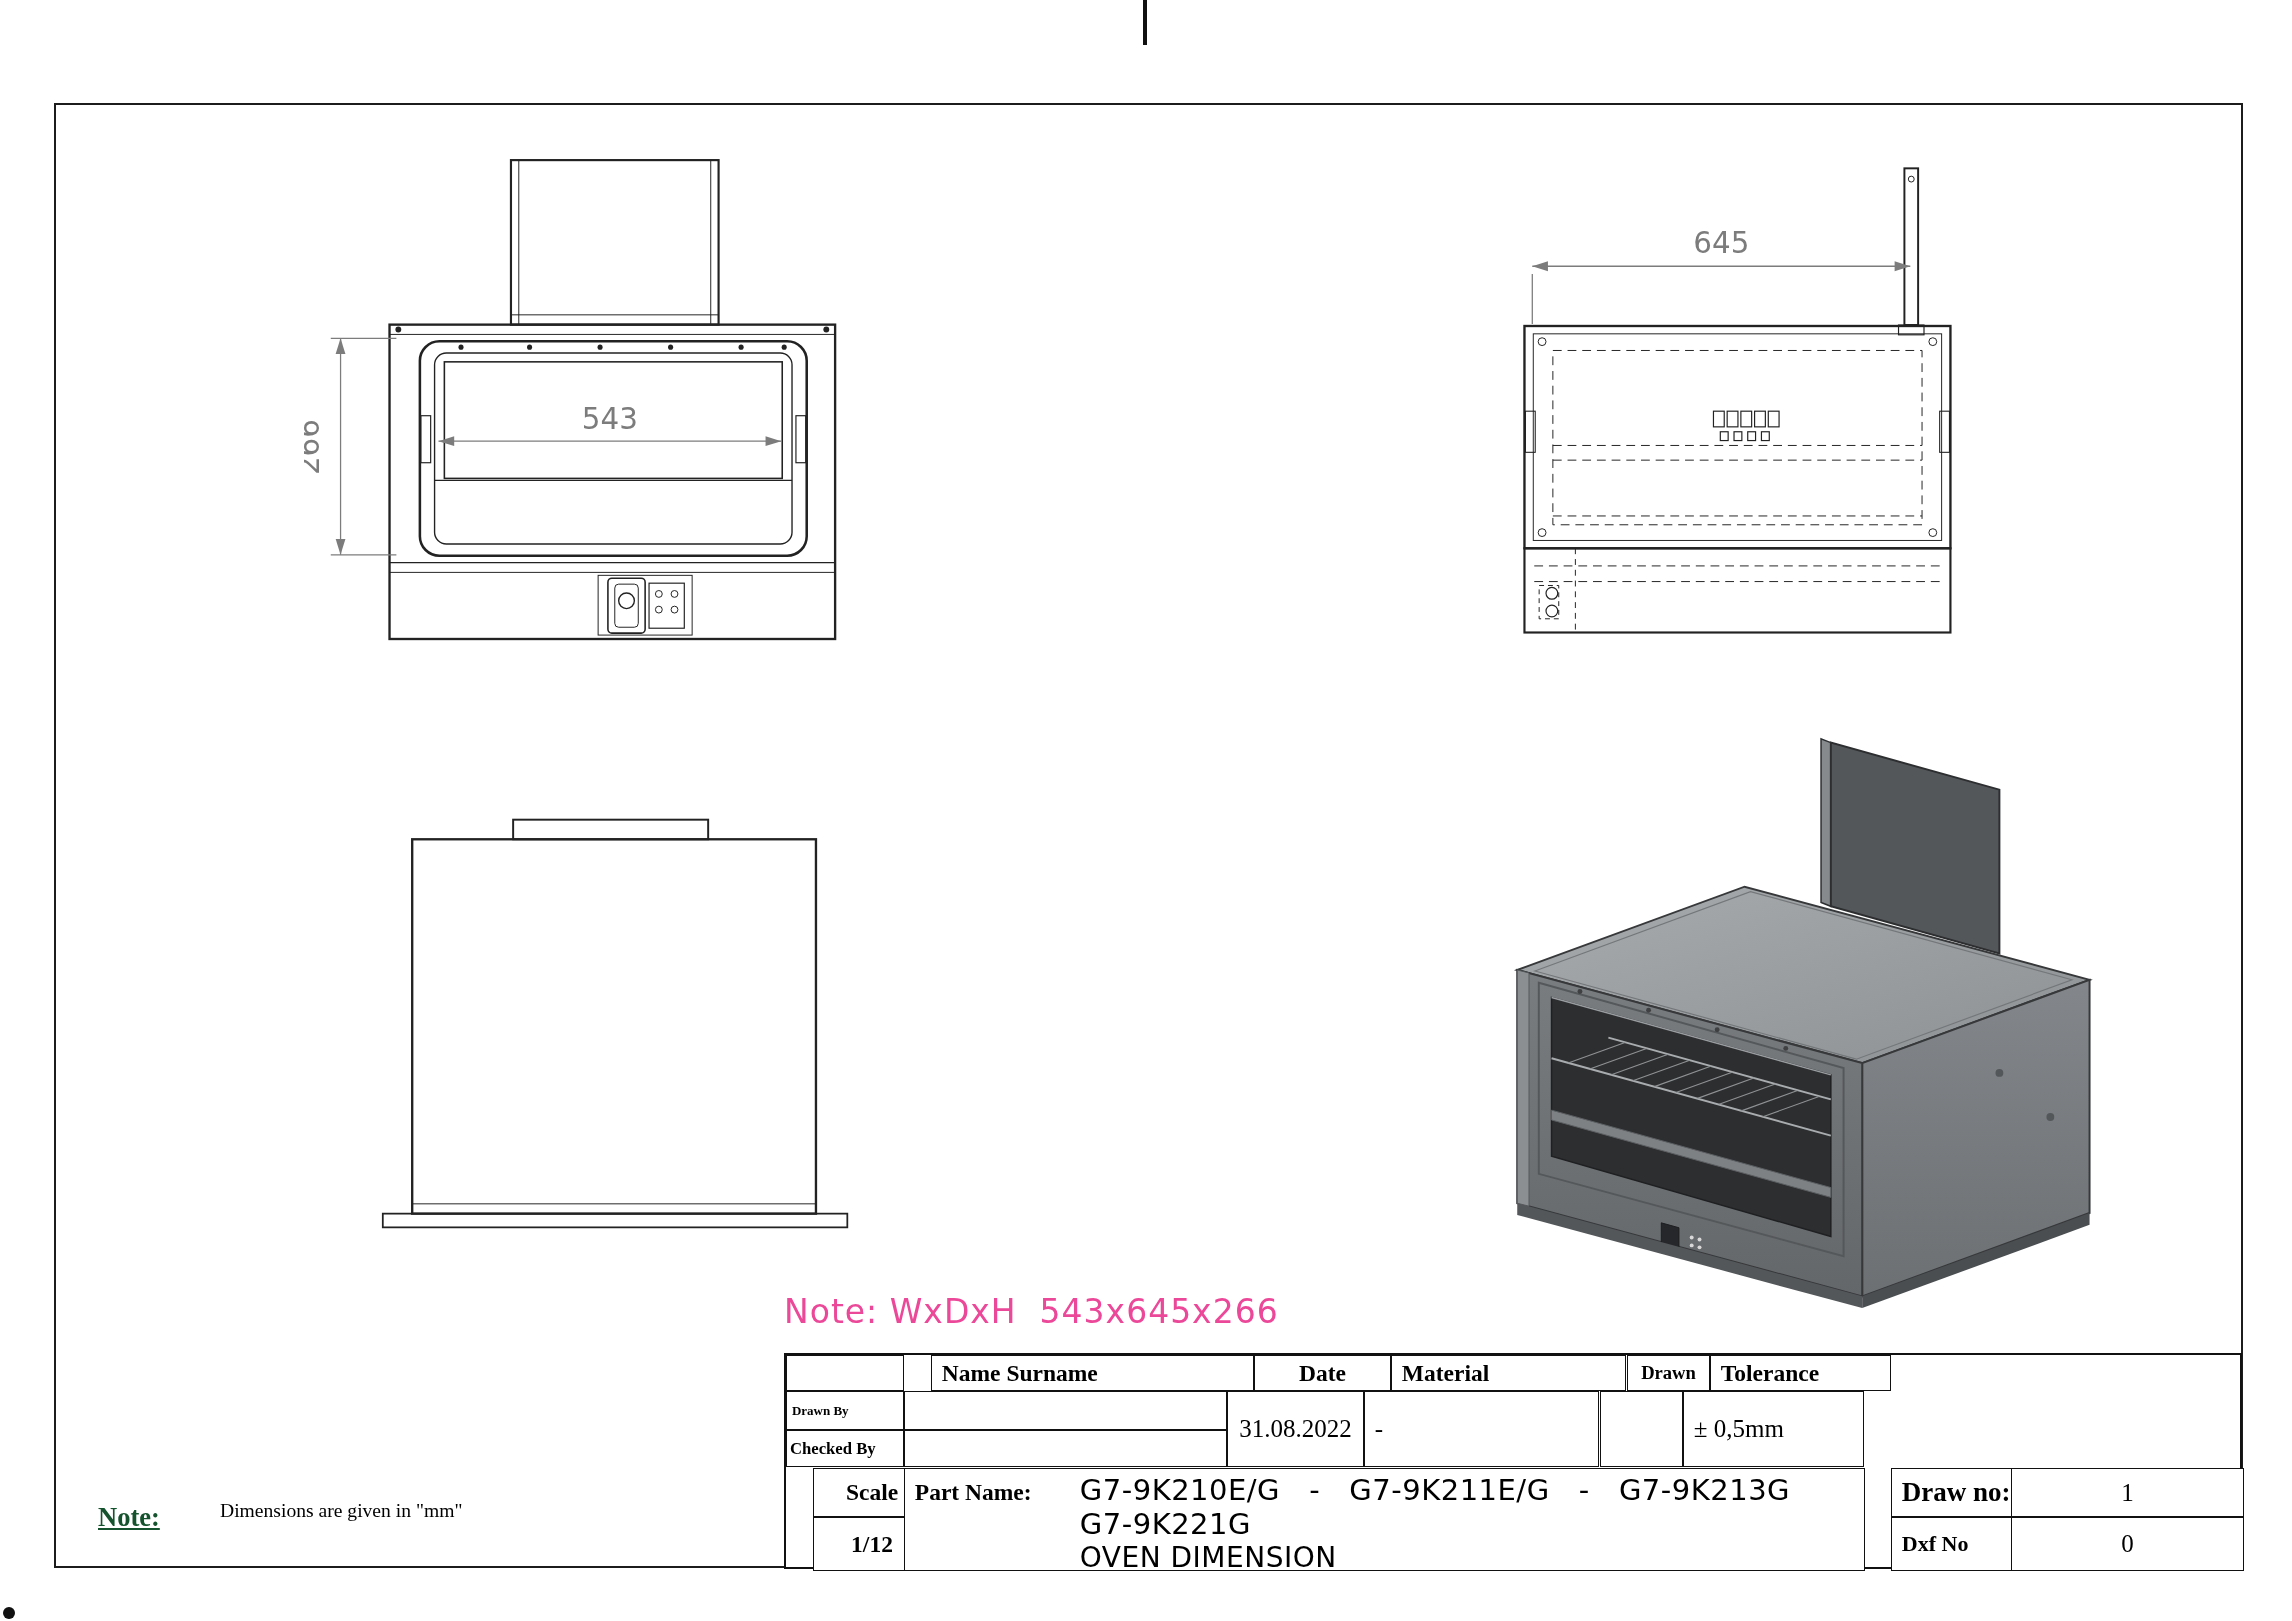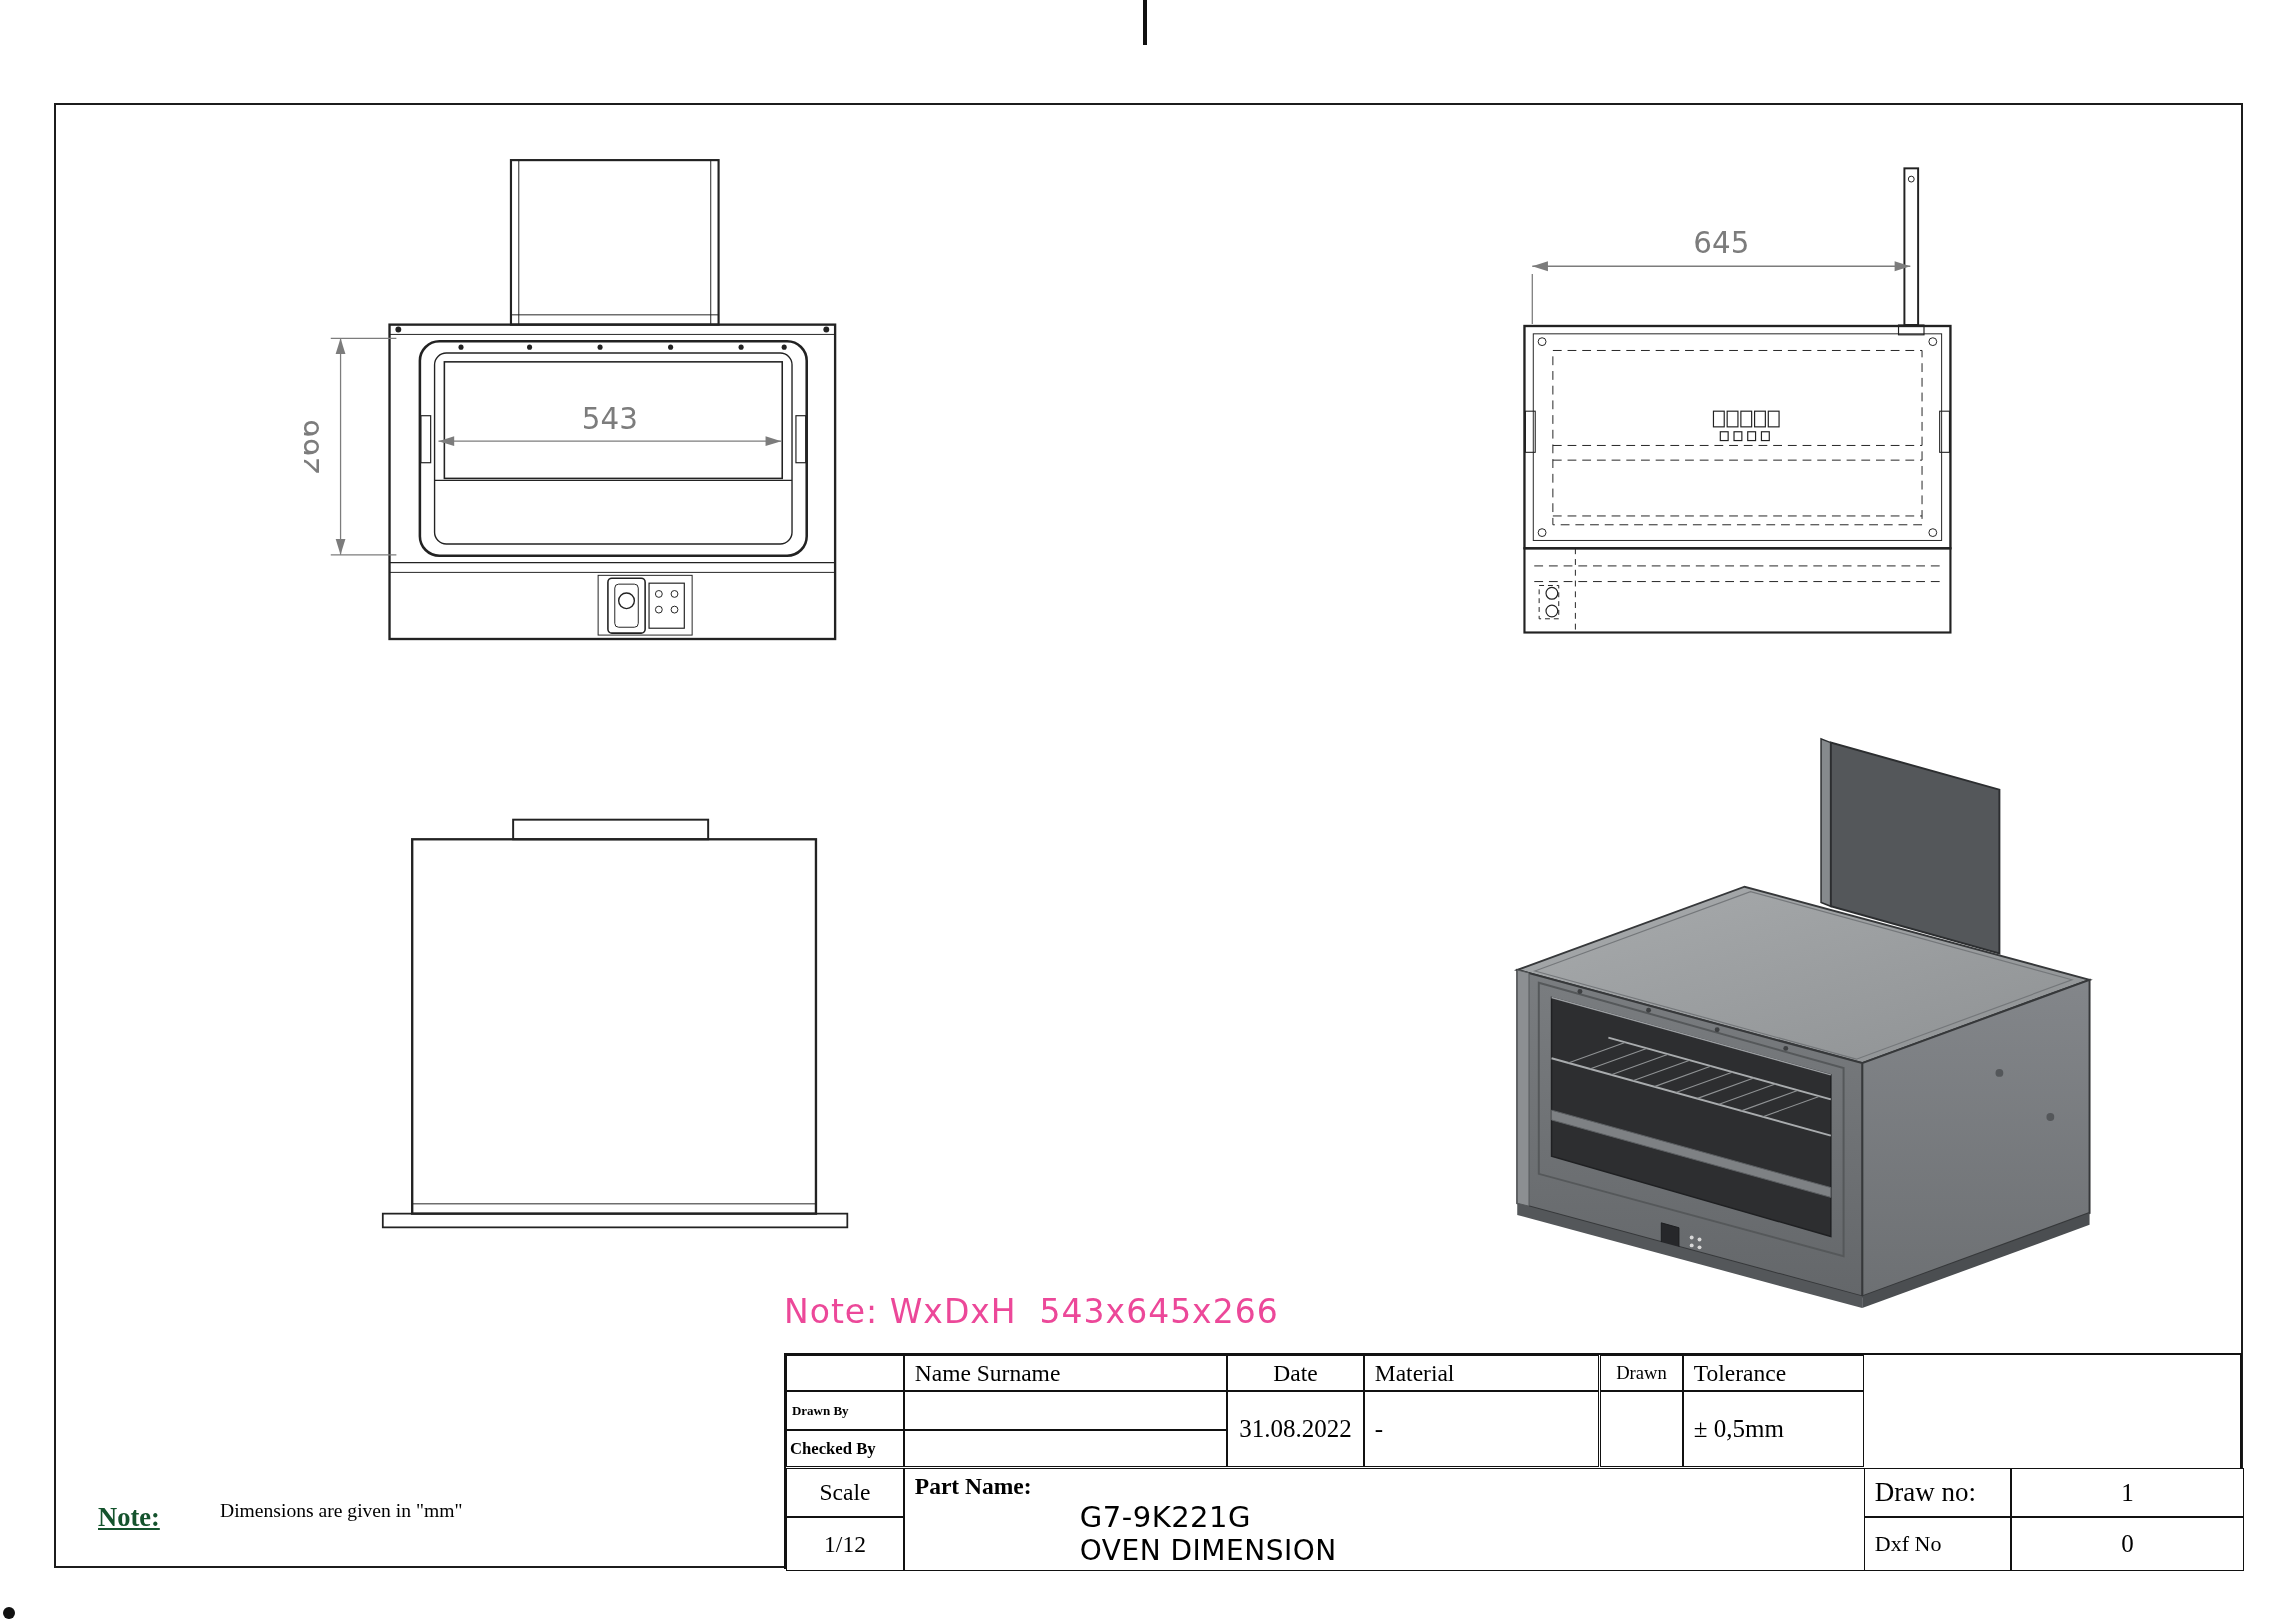--- a/index.html
+++ b/index.html
@@ -22,21 +22,21 @@
   .footnote-label { position:absolute; left:98px; top:1492px;
                     font:700 26.5px "Liberation Serif", serif; text-decoration:underline; color:#14532d;margin-top:10px; }
   .footnote-text  { position:absolute; left:220px; top:1500px;
                     font:400 19.6px "Liberation Serif", serif; color:#000; }
 
   
   .tb { position:absolute; left:784px; top:1353px; width:1458px; height:216px;
         border:2px solid #111; background:#fff; }
   .cell { position:absolute; border:1.6px solid #111; display:flex; align-items:center;
           background:#fff; color:#000; overflow:hidden; }
-  .hdr { font-weight:400; font-size:23.5px; }
+  .hdr { font-weight:700; font-size:23.5px;margin-left:27px; }
   .ctr { justify-content:center; }
   .pad { padding-left:9.8px; }
   .sm  { font-size:18.6px; }
   .xs  { font-size:16.7px; font-weight:700; }
   .val { font-size:25px; }
   .part { flex-direction:column; align-items:flex-start; justify-content:flex-start; padding:3.9px 9.8px; }
   .part-row { display:flex; align-items:baseline; line-height:1.12; }
   .part-label { font:700 23.5px "Liberation Serif", serif; display:inline-block; width:165px; }
   .part-text  { font:400 29px "DejaVu Sans", sans-serif; white-space:pre; letter-spacing:0.5px; }
   .part-title { font:400 28px "DejaVu Sans", sans-serif; letter-spacing:0.5px; }
@@ -270,20 +270,21 @@
     <div class="cell hdr ctr" style="left:0;top:113px;width:118px;height:49px">
       <span>Scale</span>
       </div>
     <div class="cell hdr ctr" style="left:0;top:162px;width:118px;height:54px">
       <span>1/12</span>
       </div>
 
     <div class="cell part" style="left:118px;top:113px;width:961px;height:103px">
       <div class="part-row">
         <span class="part-label">Part Name:</span>
+        <span class="part-text">G7-9K210E/G   -   G7-9K211E/G   -   G7-9K213G</span>
       </div>
       <div class="part-row indent">
         <span class="part-text">G7-9K221G</span>
       </div>
       <div class="part-row indent">
         <span class="part-title">OVEN DIMENSION</span>
       </div>
     </div>
 
     <div class="cell hdr pad" style="left:1078px;top:113px;width:147px;height:49px;font-size:27px">

